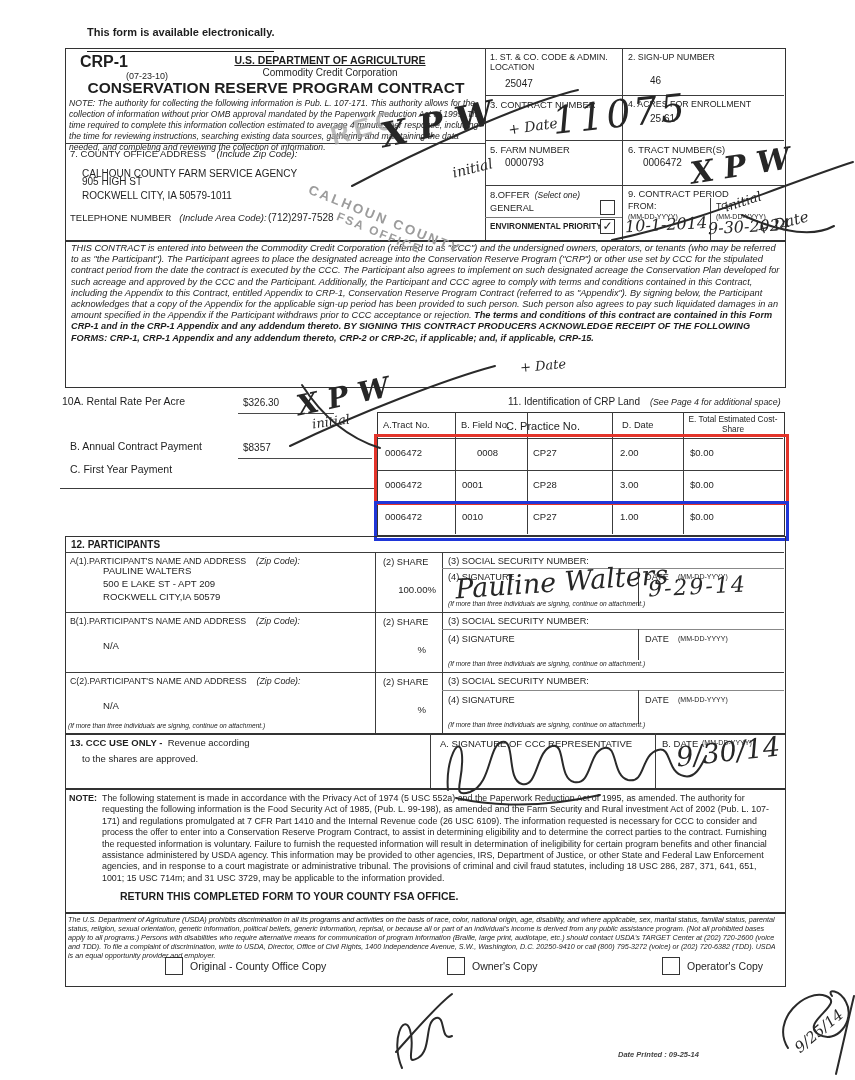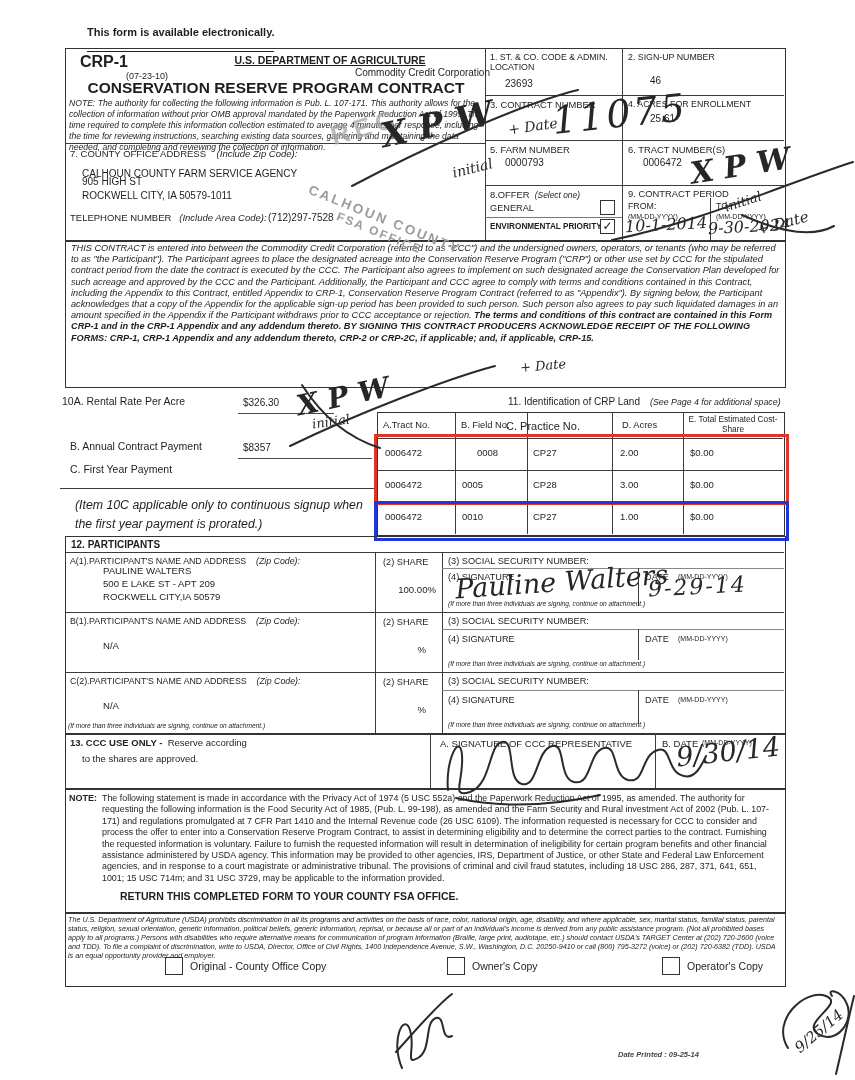--- a/index.html
+++ b/index.html
@@ -34,21 +34,21 @@
 <div class="page">
 
   <div class="abs b" style="left:87px;top:26px;font-size:11px;border-bottom:1.5px solid #222;padding-bottom:13px;">This form is available electronically.</div>
 
   <div class="bx" style="left:65px;top:48px;width:719px;height:192px;"></div>
   <div class="vl" style="left:485px;top:48px;height:192px;"></div>
 
   <div class="abs b" style="left:80px;top:53px;font-size:16px;">CRP-1</div>
   <div class="abs" style="left:78px;top:71px;font-size:9px;padding-left:48px;">(07-23-10)</div>
   <div class="abs b c" style="left:170px;top:54px;width:320px;font-size:10.5px;text-decoration:underline;">U.S. DEPARTMENT OF AGRICULTURE</div>
-  <div class="abs c" style="left:170px;top:67px;width:320px;font-size:10px;text-align:right;">Commodity Credit Corporation</div>
+  <div class="abs c" style="left:170px;top:67px;width:320px;font-size:10px;">Commodity Credit Corporation</div>
   <div class="abs b c" style="left:70px;top:79px;width:412px;font-size:15.5px;">CONSERVATION RESERVE PROGRAM CONTRACT</div>
   <div class="abs it" style="left:69px;top:98px;width:413px;font-size:8.6px;line-height:10.9px;">NOTE: The authority for collecting the following information is Pub. L. 107-171. This authority allows for the collection of information without prior OMB approval mandated by the Paperwork Reduction Act of 1995. The time required to complete this information collection estimated to average 4 minutes per response, including the time for reviewing instructions, searching existing data sources, gathering and maintaining the data needed, and completing and reviewing  the collection of information.</div>
   <div class="hl" style="left:65px;top:143px;width:420px;"></div>
 
   <div class="abs lbl" style="left:70px;top:148px;font-size:9.5px;">
     <span>7. COUNTY OFFICE ADDRESS</span>&nbsp;&nbsp;&nbsp;
     <span class="it">(Include Zip Code):</span>
   </div>
   <div class="abs val" style="left:82px;top:168px;">CALHOUN COUNTY FARM SERVICE AGENCY</div>
   <div class="abs val" style="left:82px;top:176px;">905 HIGH ST</div>
@@ -59,21 +59,21 @@
   </div>
   <div class="abs val" style="left:268px;top:212px;">(712)297-7528</div>
 
   <div class="hl" style="left:485px;top:95px;width:299px;"></div>
   <div class="hl" style="left:485px;top:140px;width:299px;"></div>
   <div class="hl" style="left:485px;top:185px;width:299px;"></div>
   <div class="vl" style="left:622px;top:48px;height:192px;"></div>
   <div class="vl" style="left:710px;top:198px;height:42px;"></div>
 
   <div class="abs lbl" style="left:490px;top:52px;width:128px;white-space:normal;">1. ST. &amp; CO. CODE &amp; ADMIN. LOCATION</div>
-  <div class="abs val" style="left:505px;top:78px;">23693</div>
+  <div class="abs val" style="left:505px;top:78px;">25047</div>
   <div class="abs lbl" style="left:628px;top:52px;">2. SIGN-UP NUMBER</div>
   <div class="abs val" style="left:650px;top:75px;">46</div>
   <div class="abs lbl" style="left:490px;top:99px;font-size:9.4px;">3. CONTRACT NUMBER</div>
   <div class="abs lbl" style="left:628px;top:99px;">4. ACRES FOR ENROLLMENT</div>
   <div class="abs val" style="left:650px;top:113px;">25.61</div>
   <div class="abs lbl" style="left:490px;top:144px;font-size:9.4px;">5. FARM NUMBER</div>
   <div class="abs val" style="left:505px;top:157px;">0000793</div>
   <div class="abs lbl" style="left:628px;top:144px;font-size:9.4px;">6. TRACT NUMBER(S)</div>
   <div class="abs val" style="left:643px;top:157px;">0006472</div>
 
@@ -107,48 +107,47 @@
   <div class="abs" style="left:62px;top:395px;font-size:10.5px;">10A. Rental Rate Per Acre</div>
   <div class="abs val" style="left:243px;top:397px;">$326.30</div>
   <div class="uline" style="left:238px;top:413px;width:96px;"></div>
 
   <div class="abs" style="left:70px;top:440px;font-size:10.5px;">B. Annual Contract Payment</div>
   <div class="abs val" style="left:243px;top:442px;">$8357</div>
   <div class="uline" style="left:238px;top:458px;width:134px;"></div>
   <div class="abs" style="left:70px;top:463px;font-size:10.5px;">C. First Year Payment</div>
 
   <div class="hl" style="left:60px;top:488px;width:318px;"></div>
-  <div class="abs it" style="left:75px;top:496px;width:290px;font-size:12.3px;line-height:19px;">(Item 10C applicable only to continuous signup when the first year payment is prorated.)</div>
 
   <div class="abs" style="left:508px;top:396px;font-size:10px;">11.  Identification of CRP Land</div>
   <div class="abs it" style="left:650px;top:397px;font-size:8.8px;">(See Page 4 for additional space)</div>
 
   <div class="bx" style="left:377px;top:412px;width:406px;height:122px;border-width:1px;"></div>
   <div class="vl" style="left:455px;top:412px;height:122px;"></div>
   <div class="vl" style="left:527px;top:412px;height:122px;"></div>
   <div class="vl" style="left:612px;top:412px;height:122px;"></div>
   <div class="vl" style="left:683px;top:412px;height:122px;"></div>
   <div class="hl" style="left:377px;top:438px;width:406px;"></div>
   <div class="hl" style="left:377px;top:470px;width:406px;"></div>
   <div class="hl" style="left:377px;top:502px;width:406px;"></div>
 
   <div class="abs lbl" style="left:383px;top:420px;font-size:9.3px;">A.Tract No.</div>
   <div class="abs lbl" style="left:461px;top:420px;font-size:9.3px;">B. Field No.</div>
   <div class="abs lbl" style="left:506px;top:420px;font-size:11px;">C. Practice No.</div>
-  <div class="abs lbl" style="left:622px;top:420px;font-size:9.3px;">D. Acres</div>
+  <div class="abs lbl" style="left:622px;top:420px;font-size:9.3px;">D. Date</div>
   <div class="abs c" style="left:686px;top:414px;width:94px;font-size:8.3px;white-space:normal;line-height:10px;">E. Total Estimated Cost-Share</div>
 
   <div class="abs val" style="left:385px;top:447px;font-size:9.5px;">0006472</div>
   <div class="abs val" style="left:462px;top:447px;font-size:9.5px;margin-left:15px;">0008</div>
   <div class="abs val" style="left:533px;top:447px;font-size:9.5px;">CP27</div>
   <div class="abs val" style="left:620px;top:447px;font-size:9.5px;">2.00</div>
   <div class="abs val" style="left:690px;top:447px;font-size:9.5px;">$0.00</div>
 
   <div class="abs val" style="left:385px;top:479px;font-size:9.5px;">0006472</div>
-  <div class="abs val" style="left:462px;top:479px;font-size:9.5px;">0005</div>
+  <div class="abs val" style="left:462px;top:479px;font-size:9.5px;">0001</div>
   <div class="abs val" style="left:533px;top:479px;font-size:9.5px;">CP28</div>
   <div class="abs val" style="left:620px;top:479px;font-size:9.5px;">3.00</div>
   <div class="abs val" style="left:690px;top:479px;font-size:9.5px;">$0.00</div>
 
   <div class="abs val" style="left:385px;top:511px;font-size:9.5px;">0006472</div>
   <div class="abs val" style="left:462px;top:511px;font-size:9.5px;">0010</div>
   <div class="abs val" style="left:533px;top:511px;font-size:9.5px;">CP27</div>
   <div class="abs val" style="left:620px;top:511px;font-size:9.5px;">1.00</div>
   <div class="abs val" style="left:690px;top:511px;font-size:9.5px;">$0.00</div>
 
@@ -211,21 +210,21 @@
   <div class="abs lbl" style="left:645px;top:695px;font-size:9.2px;">DATE</div>
   <div class="abs sm" style="left:678px;top:696px;">(MM-DD-YYYY)</div>
   <div class="abs tiny-it" style="left:448px;top:721px;">(If more than three individuals are signing, continue on attachment.)</div>
   <div class="abs tiny-it" style="left:68px;top:722px;">(If more than three individuals are signing, continue on attachment.)</div>
 
   <div class="bx" style="left:65px;top:733px;width:719px;height:55px;"></div>
   <div class="vl" style="left:430px;top:733px;height:55px;"></div>
   <div class="vl" style="left:655px;top:733px;height:55px;"></div>
   <div class="abs" style="left:70px;top:737px;font-size:9.5px;">
     <span class="b">13. CCC USE ONLY -</span>&nbsp;
-    <span>Reserve according</span>
+    <span>Revenue according</span>
   </div>
   <div class="abs" style="left:82px;top:753px;font-size:9.5px;">to the shares are approved.</div>
   <div class="abs lbl" style="left:440px;top:738px;font-size:9.5px;">A.  SIGNATURE OF CCC REPRESENTATIVE</div>
   <div class="abs lbl" style="left:662px;top:738px;font-size:9.5px;">B. DATE</div>
   <div class="abs sm" style="left:702px;top:739px;">(MM-DD-YYYY)</div>
   <div class="hw" style="left:676px;top:736px;font-size:27px;transform:rotate(-6deg);">9/30/14</div>
 
   <div class="bx" style="left:65px;top:788px;width:719px;height:124px;"></div>
   <div class="abs b" style="left:69px;top:793px;font-size:9px;">NOTE:</div>
   <div class="abs notepara" style="left:102px;top:793px;width:676px;">The following statement is made in accordance with the Privacy Act of 1974 (5 USC 552a) and the Paperwork Reduction Act of 1995, as amended. The authority for requesting the following information is the Food Security Act of 1985, (Pub. L. 99-198), as amended and the Farm Security and Rural investment Act of 2002 (Pub. L. 107-171) and regulations promulgated at 7 CFR Part 1410 and the Internal Revenue code (26 USC 6109). The information requested is necessary for CCC to consider and process the offer to enter into a Conservation Reserve Program Contract, to assist in determining eligibility and to determine the correct parties to the contract. Furnishing the requested information is voluntary. Failure to furnish the requested information will result in determination of ineligibility for certain program benefits and other financial assistance administered by USDA agency. This information may be provided to other agencies, IRS, Department of Justice, or other State and Federal Law Enforcement agencies, and in response to a court magistrate or administrative tribunal. The provisions of criminal and civil fraud statutes, including 18 USC 286, 287, 371, 641, 651, 1001; 15 USC 714m; and 31 USC 3729, may be applicable to the information provided.</div>

